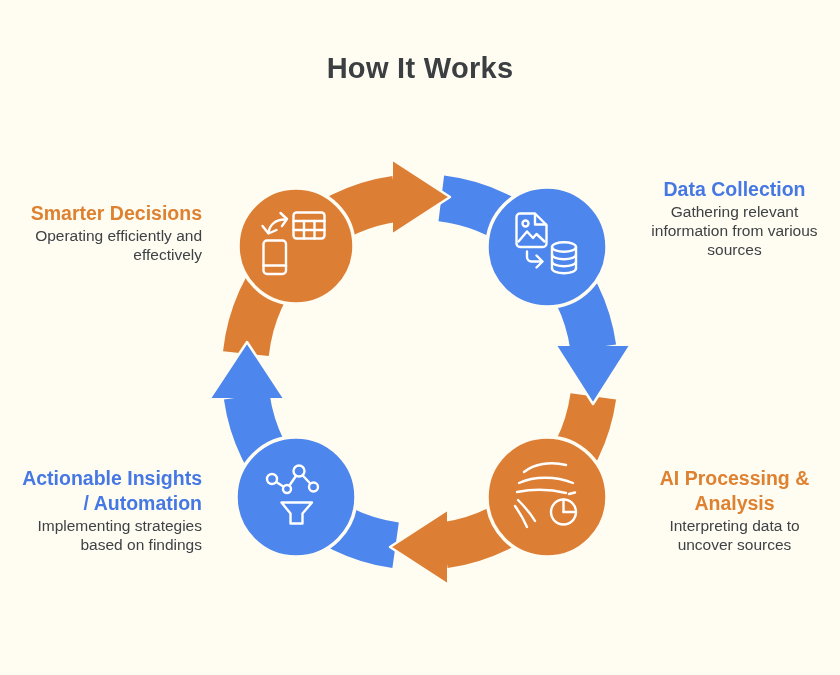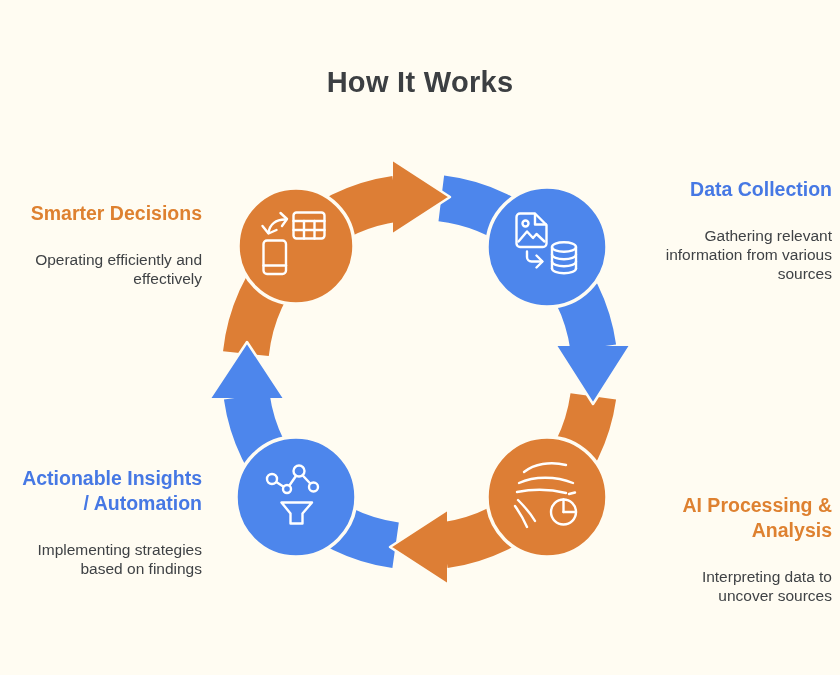--- a/index.html
+++ b/index.html
@@ -6,49 +6,49 @@
   .canvas {
     position: relative;
     width: 840px;
     height: 675px;
     background: #FFFCF2;
     font-family: "Liberation Sans", sans-serif;
     overflow: hidden;
   }
   .page-title {
     position: absolute;
-    top: 66px;
+    top: 52px;
     left: 0;
     width: 100%;
     margin: 0;
     text-align: center;
     font-size: 29px;
     font-weight: 700;
     color: #3C3F42;
     letter-spacing: 0.3px;
   }
   .diagram-svg { position: absolute; left: 0; top: 0; }
   .label-block { position: absolute; }
   .step-title {
     font-size: 19.5px;
     font-weight: 700;
     line-height: 25px;
     white-space: pre-line;
   }
   .step-title.blue   { color: #4678E4; }
   .step-title.orange { color: #DE8130; }
   .step-desc {
-    margin-top: 24px;
+    margin-top: 0;
     font-size: 15.5px;
     line-height: 19px;
     color: #3F4245;
     white-space: pre-line;
   }
-  .pos-tr { left: 637px; top: 177px; width: 195px; text-align: right; }
-  .pos-br { left: 637px; top: 493px; width: 195px; text-align: right; }
+  .pos-tr { left: 637px; top: 177px; width: 195px; text-align: center; }
+  .pos-br { left: 637px; top: 466px; width: 195px; text-align: center; }
   .pos-tl { right: 638px; top: 201px; width: 220px; text-align: right; }
   .pos-bl { right: 638px; top: 466px; width: 220px; text-align: right; }
 
   .arc-under { fill: none; stroke: #FFFCF2; stroke-width: 51; }
   .arc-orange { fill: none; stroke: #DD7E35; stroke-width: 46; }
   .arc-blue   { fill: none; stroke: #4D86EC; stroke-width: 46; }
   .head-orange { fill: #DD7E35; stroke: #FFFCF2; stroke-width: 2.5; stroke-linejoin: round; }
   .head-blue   { fill: #4D86EC; stroke: #FFFCF2; stroke-width: 2.5; stroke-linejoin: round; }
   .circle-orange { fill: #DD7E35; stroke: #FFFCF2; stroke-width: 3.5; }
   .circle-blue   { fill: #4D86EC; stroke: #FFFCF2; stroke-width: 3.5; }

